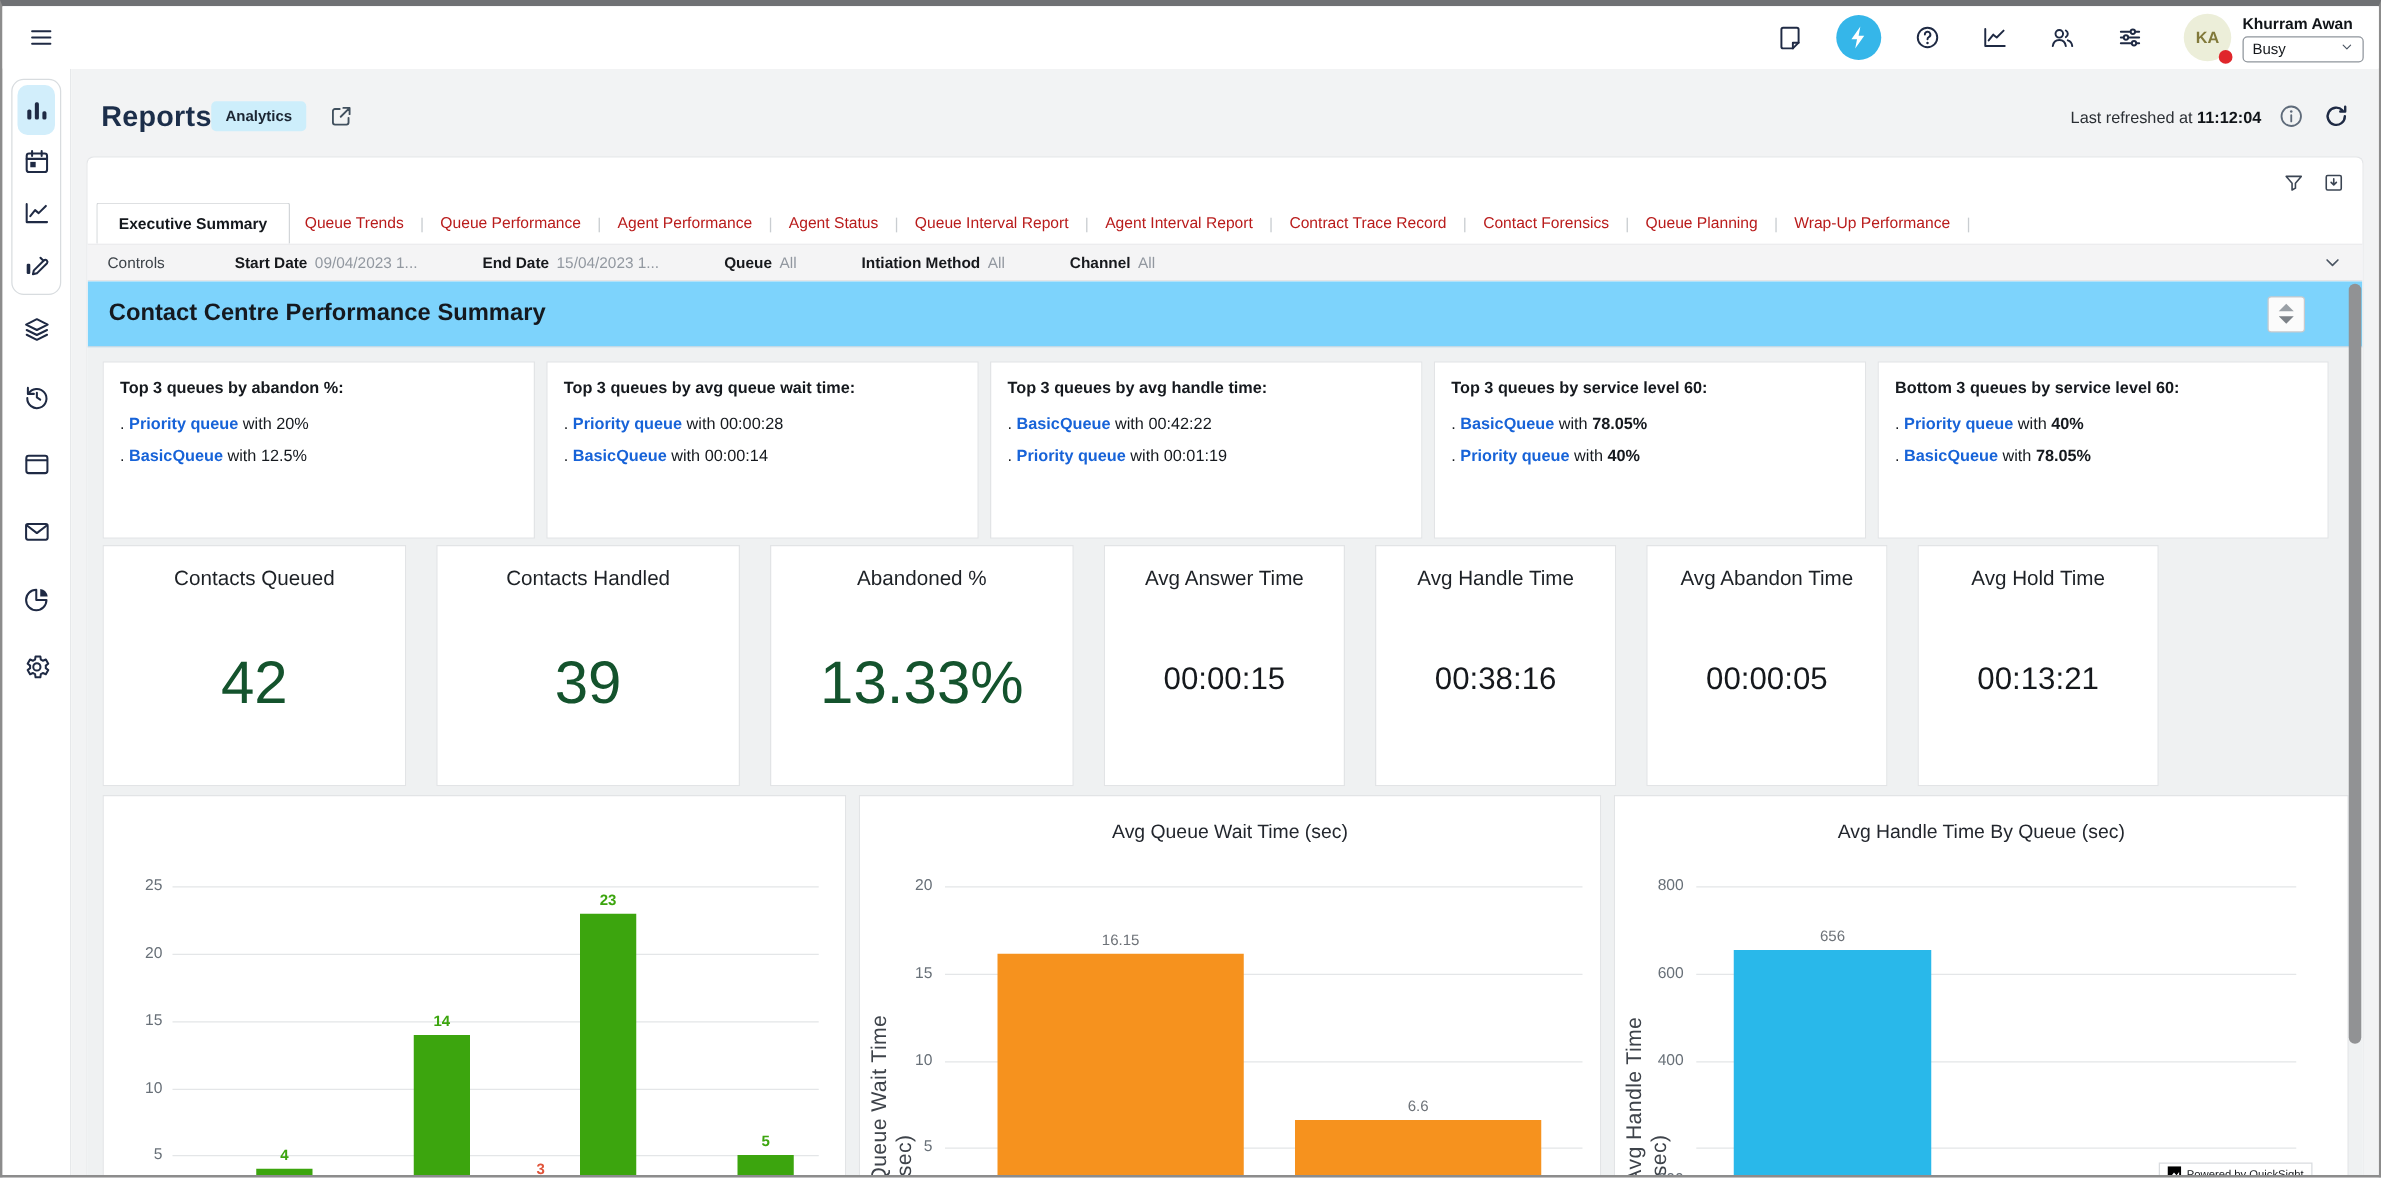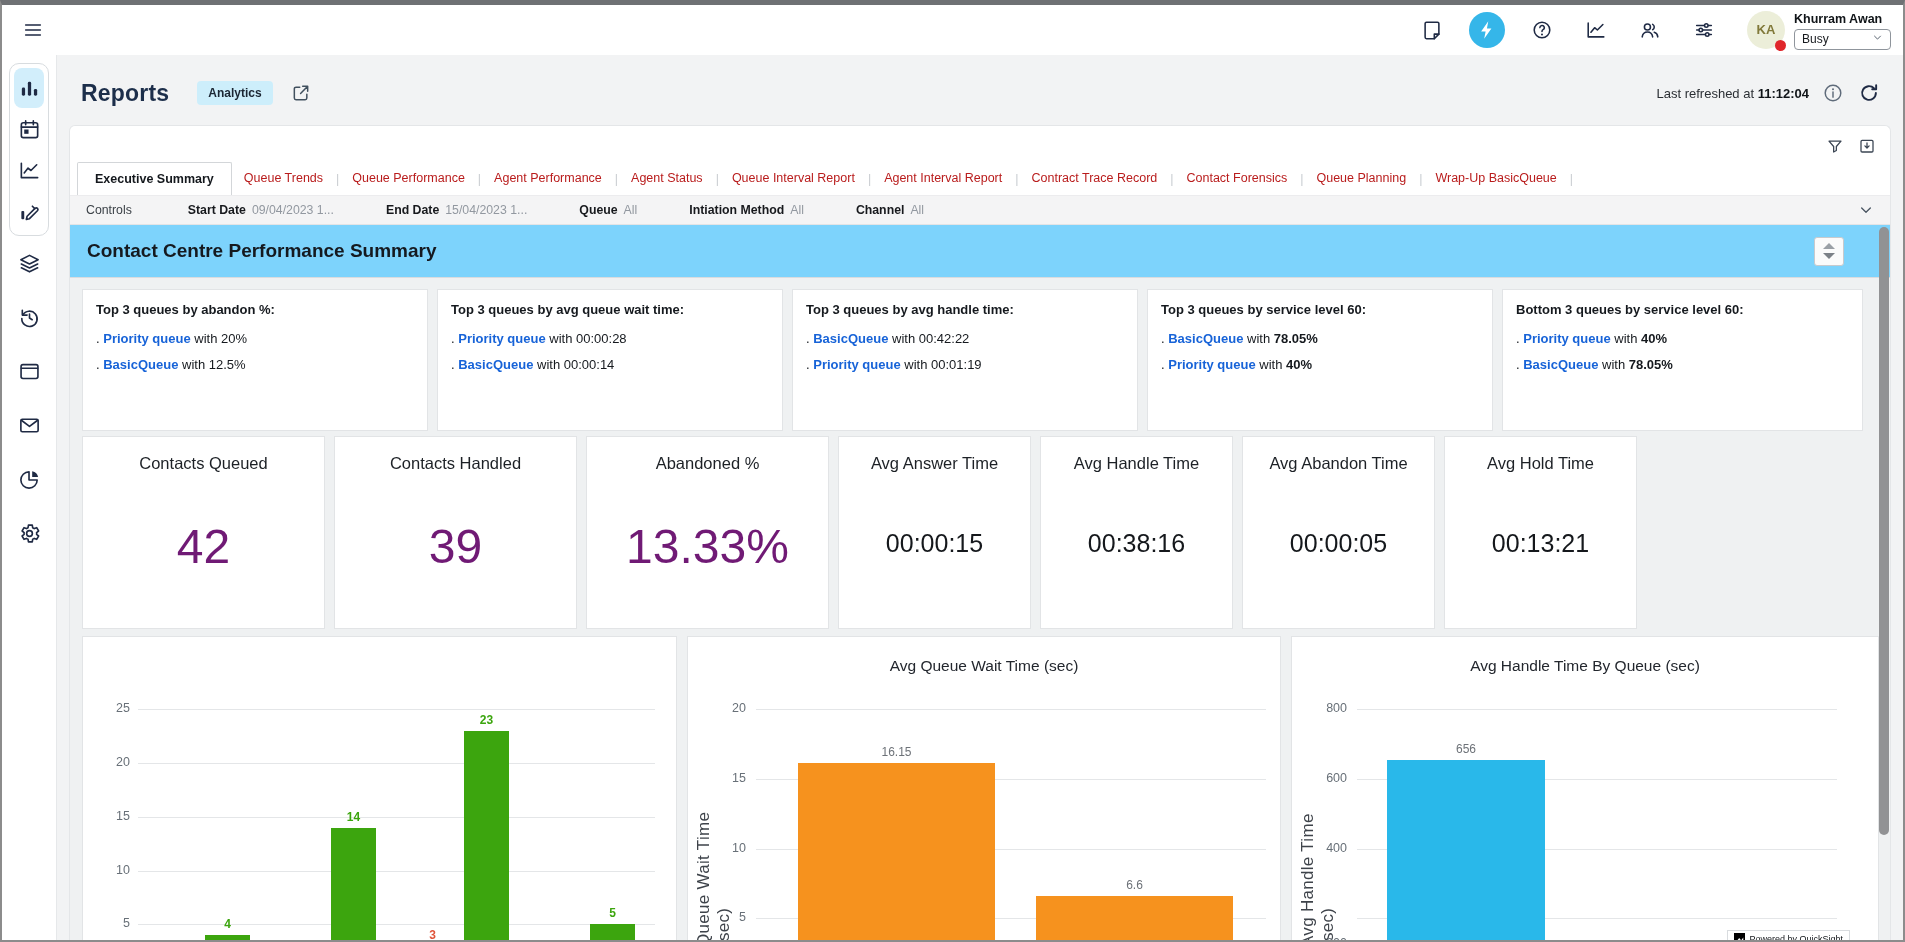--- a/index.html
+++ b/index.html
@@ -29,21 +29,21 @@
   .sb-item.active { background:#d2eefb; }
   .sb-item svg { width:23px; height:23px; }
   .sb-loose { margin-top:16px; display:flex; flex-direction:column; gap:31px; align-items:center; }
   .sb-loose .sb-item { height:23px; width:30px; margin:0; }
 
   .content { flex:1; background:#f2f3f4; display:flex; flex-direction:column; overflow:hidden; }
 
   
   .page-header { height:70px; flex:0 0 70px; display:flex; align-items:center; padding:6px 22px 0 24px; }
   .page-header h1 { font-size:23px; font-weight:bold; color:#1c2e4a; letter-spacing:.2px; }
-  .badge { margin-left:28px; background:#cdeefb; color:#1b2633; font-size:12px; font-weight:bold; padding:5px 11px; border-radius:4px; }
+  .badge { margin-left:0; background:#cdeefb; color:#1b2633; font-size:12px; font-weight:bold; padding:5px 11px; border-radius:4px; }
   .extlink { margin-left:18px; cursor:pointer; display:inline-flex; }
   .extlink svg { width:20px; height:20px; }
   .refresh-area { margin-left:auto; display:flex; align-items:center; gap:12px; font-size:13px; color:#2b2f34; }
   .refresh-area b { color:#101418; }
   .refresh-area .icon-btn { width:24px; height:24px; }
 
   
   .panel { flex:1; margin:0 12px; background:#fff; border:1px solid #e4e6e8; border-bottom:none; border-radius:6px 6px 0 0; position:relative; display:flex; flex-direction:column; overflow:hidden; }
   .panel-tools { position:absolute; top:9px; right:12px; display:flex; gap:10px; }
   .panel-tools .icon-btn { width:22px; height:22px; }
@@ -75,25 +75,25 @@
   .card { background:#fff; border:1px solid #e2e4e6; }
 
   .insights { display:flex; gap:9px; height:142px; }
   .insight-card { flex:0 0 346px; padding:12px 13px; font-size:13px; color:#15191e; }
   .insight-card:last-child { flex:1; }
   .insight-title { font-weight:bold; margin-bottom:9px; }
   .insight-line { line-height:26px; white-space:pre-wrap; }
   .qlink { color:#1763d8; font-weight:bold; text-decoration:none; cursor:pointer; }
   .ival-bold { font-weight:bold; }
 
-  .kpi-row { display:flex; gap:9px; height:193px; margin-top:5px; }
+  .kpi-row { display:flex; gap:24px; height:193px; margin-top:5px; }
   .kpi-card { display:flex; flex-direction:column; align-items:center; }
   .kpi-card:last-child { flex:1; }
   .kpi-label { margin-top:17px; font-size:16.5px; color:#1d2126; }
-  .kpi-value-big { margin-top:46px; font-size:48px; color:#701a75; }
+  .kpi-value-big { margin-top:46px; font-size:48px; color:#14532d; }
   .kpi-value-small { margin-top:56px; font-size:25px; color:#15181c; }
 
   .charts-row { display:flex; gap:10px; height:312px; margin-top:7px; }
   .chart-card { position:relative; overflow:hidden; flex:0 0 auto; }
   .chart-title { position:absolute; top:20px; left:0; right:0; text-align:center; font-size:15.5px; color:#23272e; }
   .gridline { position:absolute; height:1px; background:#e4e6e8; }
   .ticklab { position:absolute; width:44px; text-align:right; font-size:12.5px; color:#687078; }
   .bar { position:absolute; cursor:pointer; }
   .barlab { position:absolute; width:70px; text-align:center; font-size:12px; }
   .ylab { position:absolute; writing-mode:vertical-rl; transform:rotate(180deg); font-size:17px; color:#3e434a; letter-spacing:.3px; }
@@ -324,21 +324,21 @@
             <div class="tab">Queue Interval Report</div>
             <span class="tab-sep">|</span>
             <div class="tab">Agent Interval Report</div>
             <span class="tab-sep">|</span>
             <div class="tab">Contract Trace Record</div>
             <span class="tab-sep">|</span>
             <div class="tab">Contact Forensics</div>
             <span class="tab-sep">|</span>
             <div class="tab">Queue Planning</div>
             <span class="tab-sep">|</span>
-            <div class="tab">Wrap-Up BasicQueue</div>
+            <div class="tab">Wrap-Up Performance</div>
             <span class="tab-sep">|</span>
           </div>
 
         <div class="controls">
           <span class="c-label">Controls</span>
           <div class="filters">
               <div class="cfilter">
                 <span class="fl">Start Date</span>
                 <span class="fv">09/04/2023 1...</span>
               </div>

